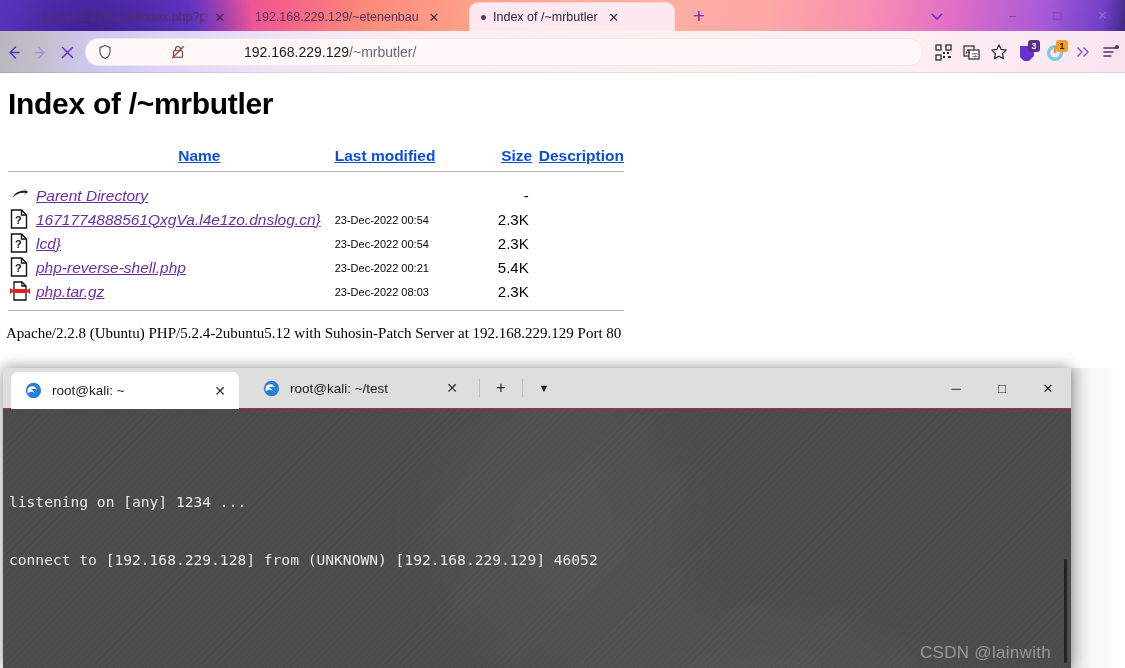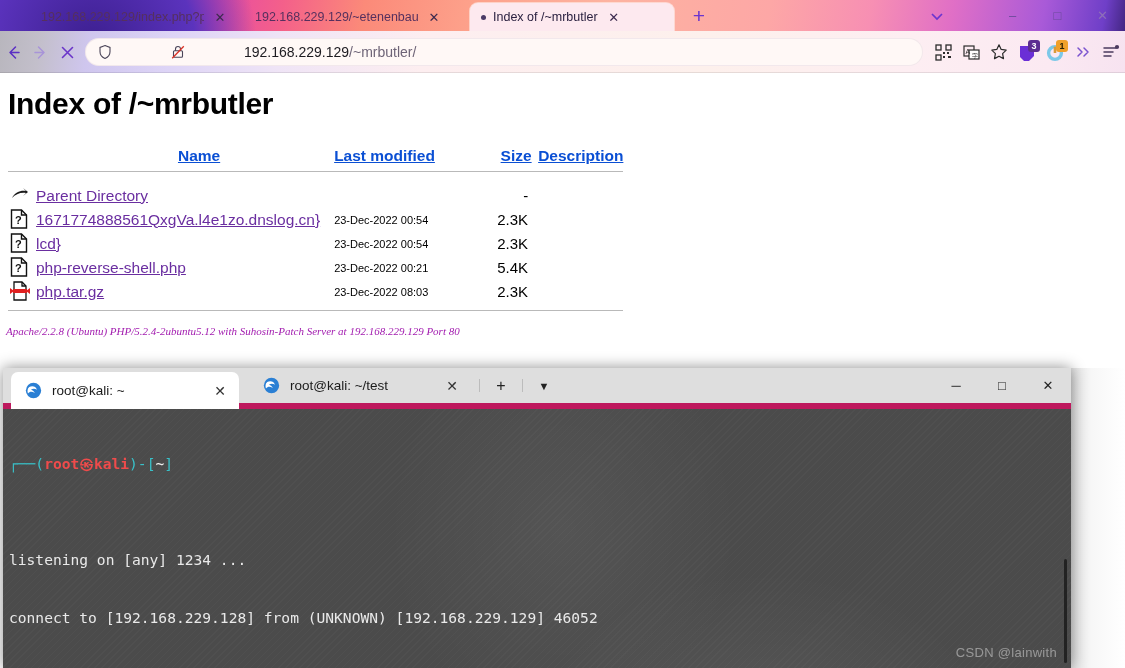--- a/index.html
+++ b/index.html
@@ -116,45 +116,45 @@
     font-family: "Liberation Sans", sans-serif;
     font-size: 30px; font-weight: bold; color: #000;
     margin: 14px 0 0 8px; letter-spacing: -0.3px;
   }
   table.idx { margin: 26px 0 0 8px; border-collapse: collapse; font-size: 15.5px; }
   table.idx th {
     text-align: left; padding: 0 0 4px 0;
     color: #0a4fd4; font-weight: bold; font-size: 15.5px;
   }
   table.idx th a, table.idx td a { color: #0a4fd4; text-decoration: underline; }
-  table.idx td a.flink { color: #6a2ea0; text-decoration: underline; }
+  table.idx td a.flink { color: #6a2ea0; text-decoration: underline; font-style: italic; }
   .hr-row td { border-bottom: 1px solid #b9b9b9; padding: 0; height: 1px; }
   .hr-top td { padding-top: 2px; }
   .c-icon { width: 24px; padding: 1px 0 1px 2px; vertical-align: middle; }
   .c-name { padding: 2px 14px 2px 2px; white-space: nowrap; }
   .c-date { padding: 2px 10px 2px 0; color:#000; white-space: nowrap; font-size: 11px; }
   .c-size { padding: 2px 10px 2px 0; color:#000; text-align: right; white-space: nowrap; font-size: 15px; }
   .c-desc { padding: 2px 0; }
   .thead-spacer { height: 12px; }
   .apache-sig {
-    margin: 14px 0 0 6px; font-size: 11px; font-style: italic; color: #a21caf;
+    margin: 14px 0 0 6px; font-size: 15px; color: #000000;
     font-family: "Liberation Serif", serif;
   }
 
   
   .ico { display:inline-block; width:20px; height:22px; position: relative; vertical-align: middle; }
 
   
   #terminal {
     position: absolute; left: 3px; top: 368px; width: 1068px; height: 300px;
     box-shadow: 0 0 14px rgba(0,0,0,.45);
   }
   .term-titlebar {
     height: 41px; background: #dedede; display: flex; align-items: stretch;
-    border-bottom: 6px solid #be185d;
+    border-bottom: 1px solid #be185d;
   }
   .term-tab {
     display:flex; align-items:center; height: 100%;
     padding: 0 10px 0 14px; font-size: 13.5px; color:#1b1b1b;
     min-width: 150px;
   }
   .term-tab.active { background: #fff; border-radius: 7px 7px 0 0; margin: 4px 0 0 8px; height: 37px; width: 228px; }
   .term-tab.inactive { margin-left: 10px; width: 222px; justify-content: space-between; }
   .term-tab .tname { flex: 1; margin-left: 10px; white-space: nowrap; }
   .term-tab .tclose { width: 18px; text-align:center; font-size: 14px; color:#333; }
@@ -183,23 +183,23 @@
     padding: 6px 0 0 6px;
     white-space: pre;
   }
   .term-body .line { height: 19.3px; }
   .c-red   { color:#ef4b4b; font-weight: bold; }
   .c-cyan  { color:#39c0c8; }
   .c-green { color:#7ddc3a; }
   .c-white { color:#efefef; }
   .prompt-brk { color:#39c0c8; }
   .watermark {
-    position: absolute; right: 14px; bottom: 6px;
+    position: absolute; right: 20px; bottom: 6px;
     font-family: "Liberation Sans", sans-serif;
-    font-size: 13px; color: rgba(255,255,255,.42); letter-spacing: .3px;
+    font-size: 17px; color: rgba(255,255,255,.42); letter-spacing: .3px;
   }
   .term-scroll {
     position:absolute; right: 4px; top: 150px; width: 3px; height: 104px;
     background: rgba(20,20,20,.75); border-radius: 2px;
   }
   .desktop-right {
     position:absolute; left: 1071px; top: 368px; width: 54px; height: 300px;
     background: linear-gradient(90deg, #e2e2e2 0%, #f7f7f7 38%, #ffffff 100%);
   }
   .page-bottom-fill {
@@ -465,21 +465,20 @@
     <div class="term-chev">▼</div>
 
     <div class="term-wincontrols">
       <div class="term-win">─</div>
       <div class="term-win">□</div>
       <div class="term-win">✕</div>
     </div>
   </div>
 
   <div class="term-body">
-    <div class="line"><span class="prompt-brk">┌──</span><span class="c-cyan">(</span><span class="c-red">root</span><span class="c-red">㉿</span><span class="c-red">kali</span><span class="c-cyan">)-[</span><span class="c-white">~</span><span class="c-cyan">]</span></div>
 
 
     <div class="line">listening on [any] 1234 ...</div>
     <div class="line">connect to [192.168.229.128] from (UNKNOWN) [192.168.229.129] 46052</div>
     
     
     
     
     
     

